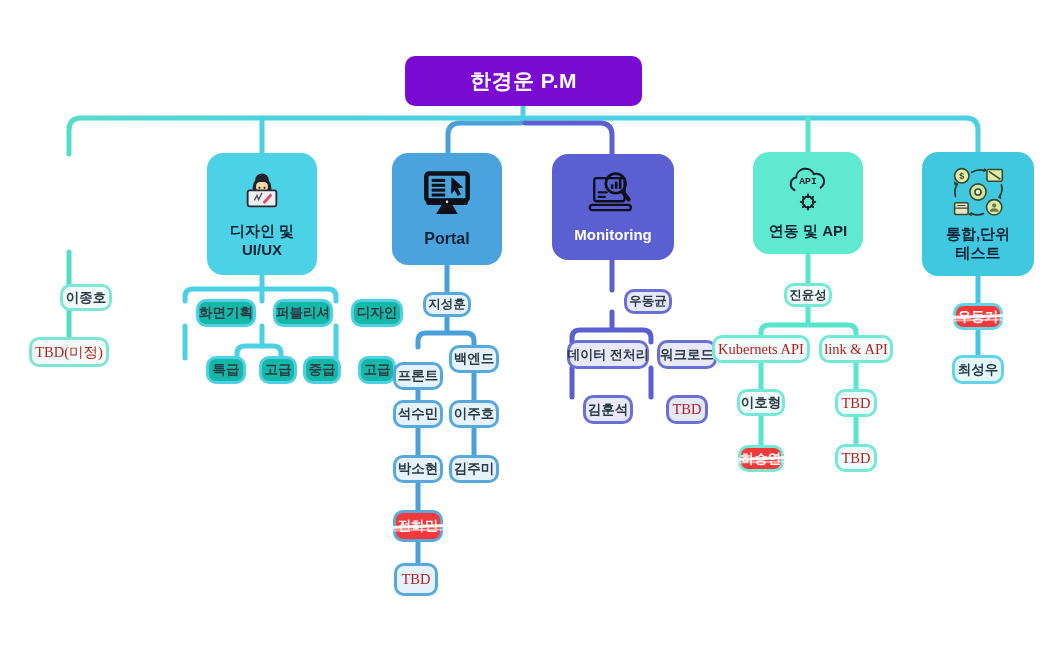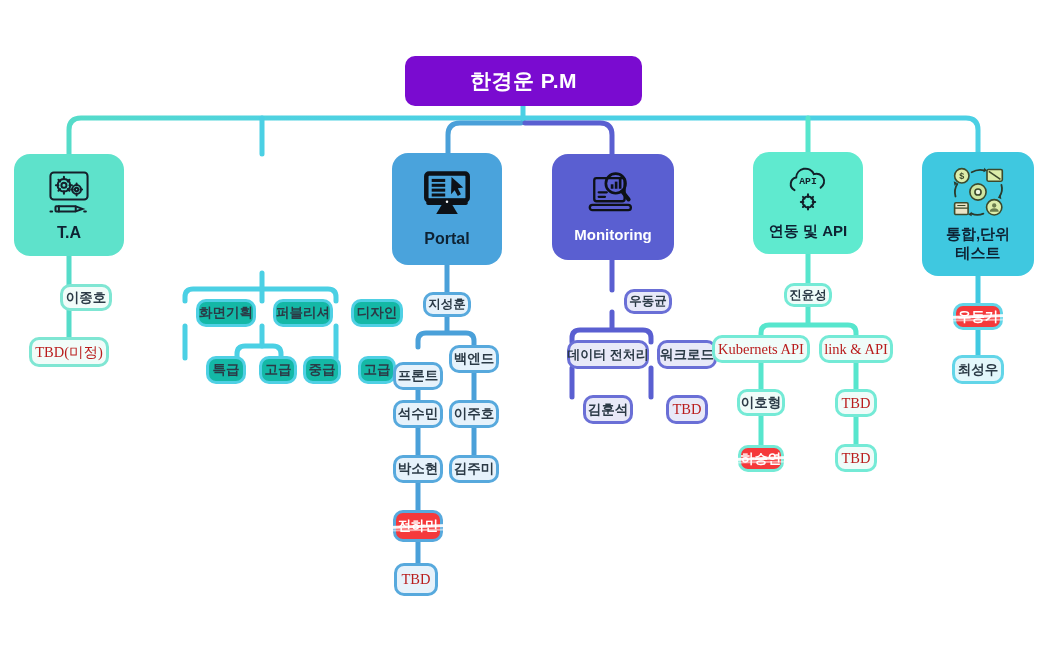--- a/index.html
+++ b/index.html
@@ -105,40 +105,39 @@
         <path d="M978 274 L978 305"></path>
           <path d="M978 328 L978 357"></path>
       </g>
     </g>
   </svg>
 
   <div class="pm">
     <span>한경운 P.M</span>
   </div>
 
-  <div class="branch dark-label" style="left:14px;top:154px;width:110px;height:102px;background:#5ee2cb;">
-    <div class="bicon">
-      <svg width="54" height="50" viewBox="0 0 64 58">
-        <g fill="none" stroke="#15202b" stroke-width="2.4" stroke-linecap="round">
-          <rect x="10" y="6" width="44" height="32" rx="4"></rect>
-          <circle cx="26" cy="21" r="7.5"></circle>
-            <circle cx="26" cy="21" r="3"></circle>
-          <path d="M26 11 v3 M26 28 v3 M16.5 21 h3 M32.5 21 h3 M19.5 14.5 l2 2 M30.5 25.5 l2 2 M19.5 27.5 l2 -2 M30.5 16.5 l2 -2"></path>
-          <circle cx="41" cy="26" r="5.2"></circle>
-            <circle cx="41" cy="26" r="2"></circle>
-          <path d="M41 19 v2 M41 31 v2 M34.5 26 h2 M45.5 26 h2"></path>
-          <rect x="16" y="46" width="24" height="6" rx="1"></rect>
-          <path d="M40 46 l8 3 l-8 3"></path>
-          <path d="M20 46 v6 M10 52 h2 M50 52 h2"></path>
-        </g>
-      </svg>
-    </div>
-    <div class="blabel" style="font-size:16px;">T.A</div>
-  </div>
-
+
+  <div class="branch dark-label" style="left:207px;top:153px;width:110px;height:122px;background:#4bd2e7;">
+    <div class="bicon">
+      <svg width="54" height="48" viewBox="0 0 64 56">
+        <path d="M21 22 a11 11 0 0 1 22 0 v4 h-22 z" fill="#23232b"></path>
+        <rect x="25" y="16" width="14" height="12" rx="5" fill="#f6d7a8"></rect>
+        <path d="M24 17 q8 -7 16 0 v-4 a8 7 0 0 0 -16 0 z" fill="#23232b"></path>
+        <circle cx="29" cy="23" r="1.3" fill="#3a2e20"></circle>
+          <circle cx="35" cy="23" r="1.3" fill="#3a2e20"></circle>
+        <rect x="15" y="26" width="34" height="19" rx="2.5" fill="#eceff3" stroke="#2a2a33" stroke-width="2.2"></rect>
+        <path d="M23 38 l3 -6 l2 5 l4 -8" stroke="#55565e" stroke-width="1.7" fill="none"></path>
+        <path d="M35 40 l7 -8" stroke="#e2495c" stroke-width="3.4" stroke-linecap="round"></path>
+      </svg>
+    </div>
+    <div class="blabel">
+      <div>디자인 및</div>
+      <div>UI/UX</div>
+    </div>
+  </div>
 
   <div class="branch dark-label" style="left:392px;top:153px;width:110px;height:112px;background:#4aa3dc;">
     <div class="bicon">
       <svg width="58" height="54" viewBox="0 0 64 60">
         <rect x="9" y="5" width="46" height="30" rx="3" fill="none" stroke="#0d1117" stroke-width="5"></rect>
         <rect x="15" y="11" width="15" height="3.4" fill="#0d1117"></rect>
         <rect x="15" y="16.4" width="15" height="3.4" fill="#0d1117"></rect>
         <rect x="15" y="21.8" width="15" height="3.4" fill="#0d1117"></rect>
         <rect x="15" y="27.2" width="15" height="3.4" fill="#0d1117"></rect>
         <path d="M37 9 L50 20.5 L44 21.5 L47.5 28 L44 30 L40.5 23.5 L36.5 28 Z" fill="#0d1117"></path>

